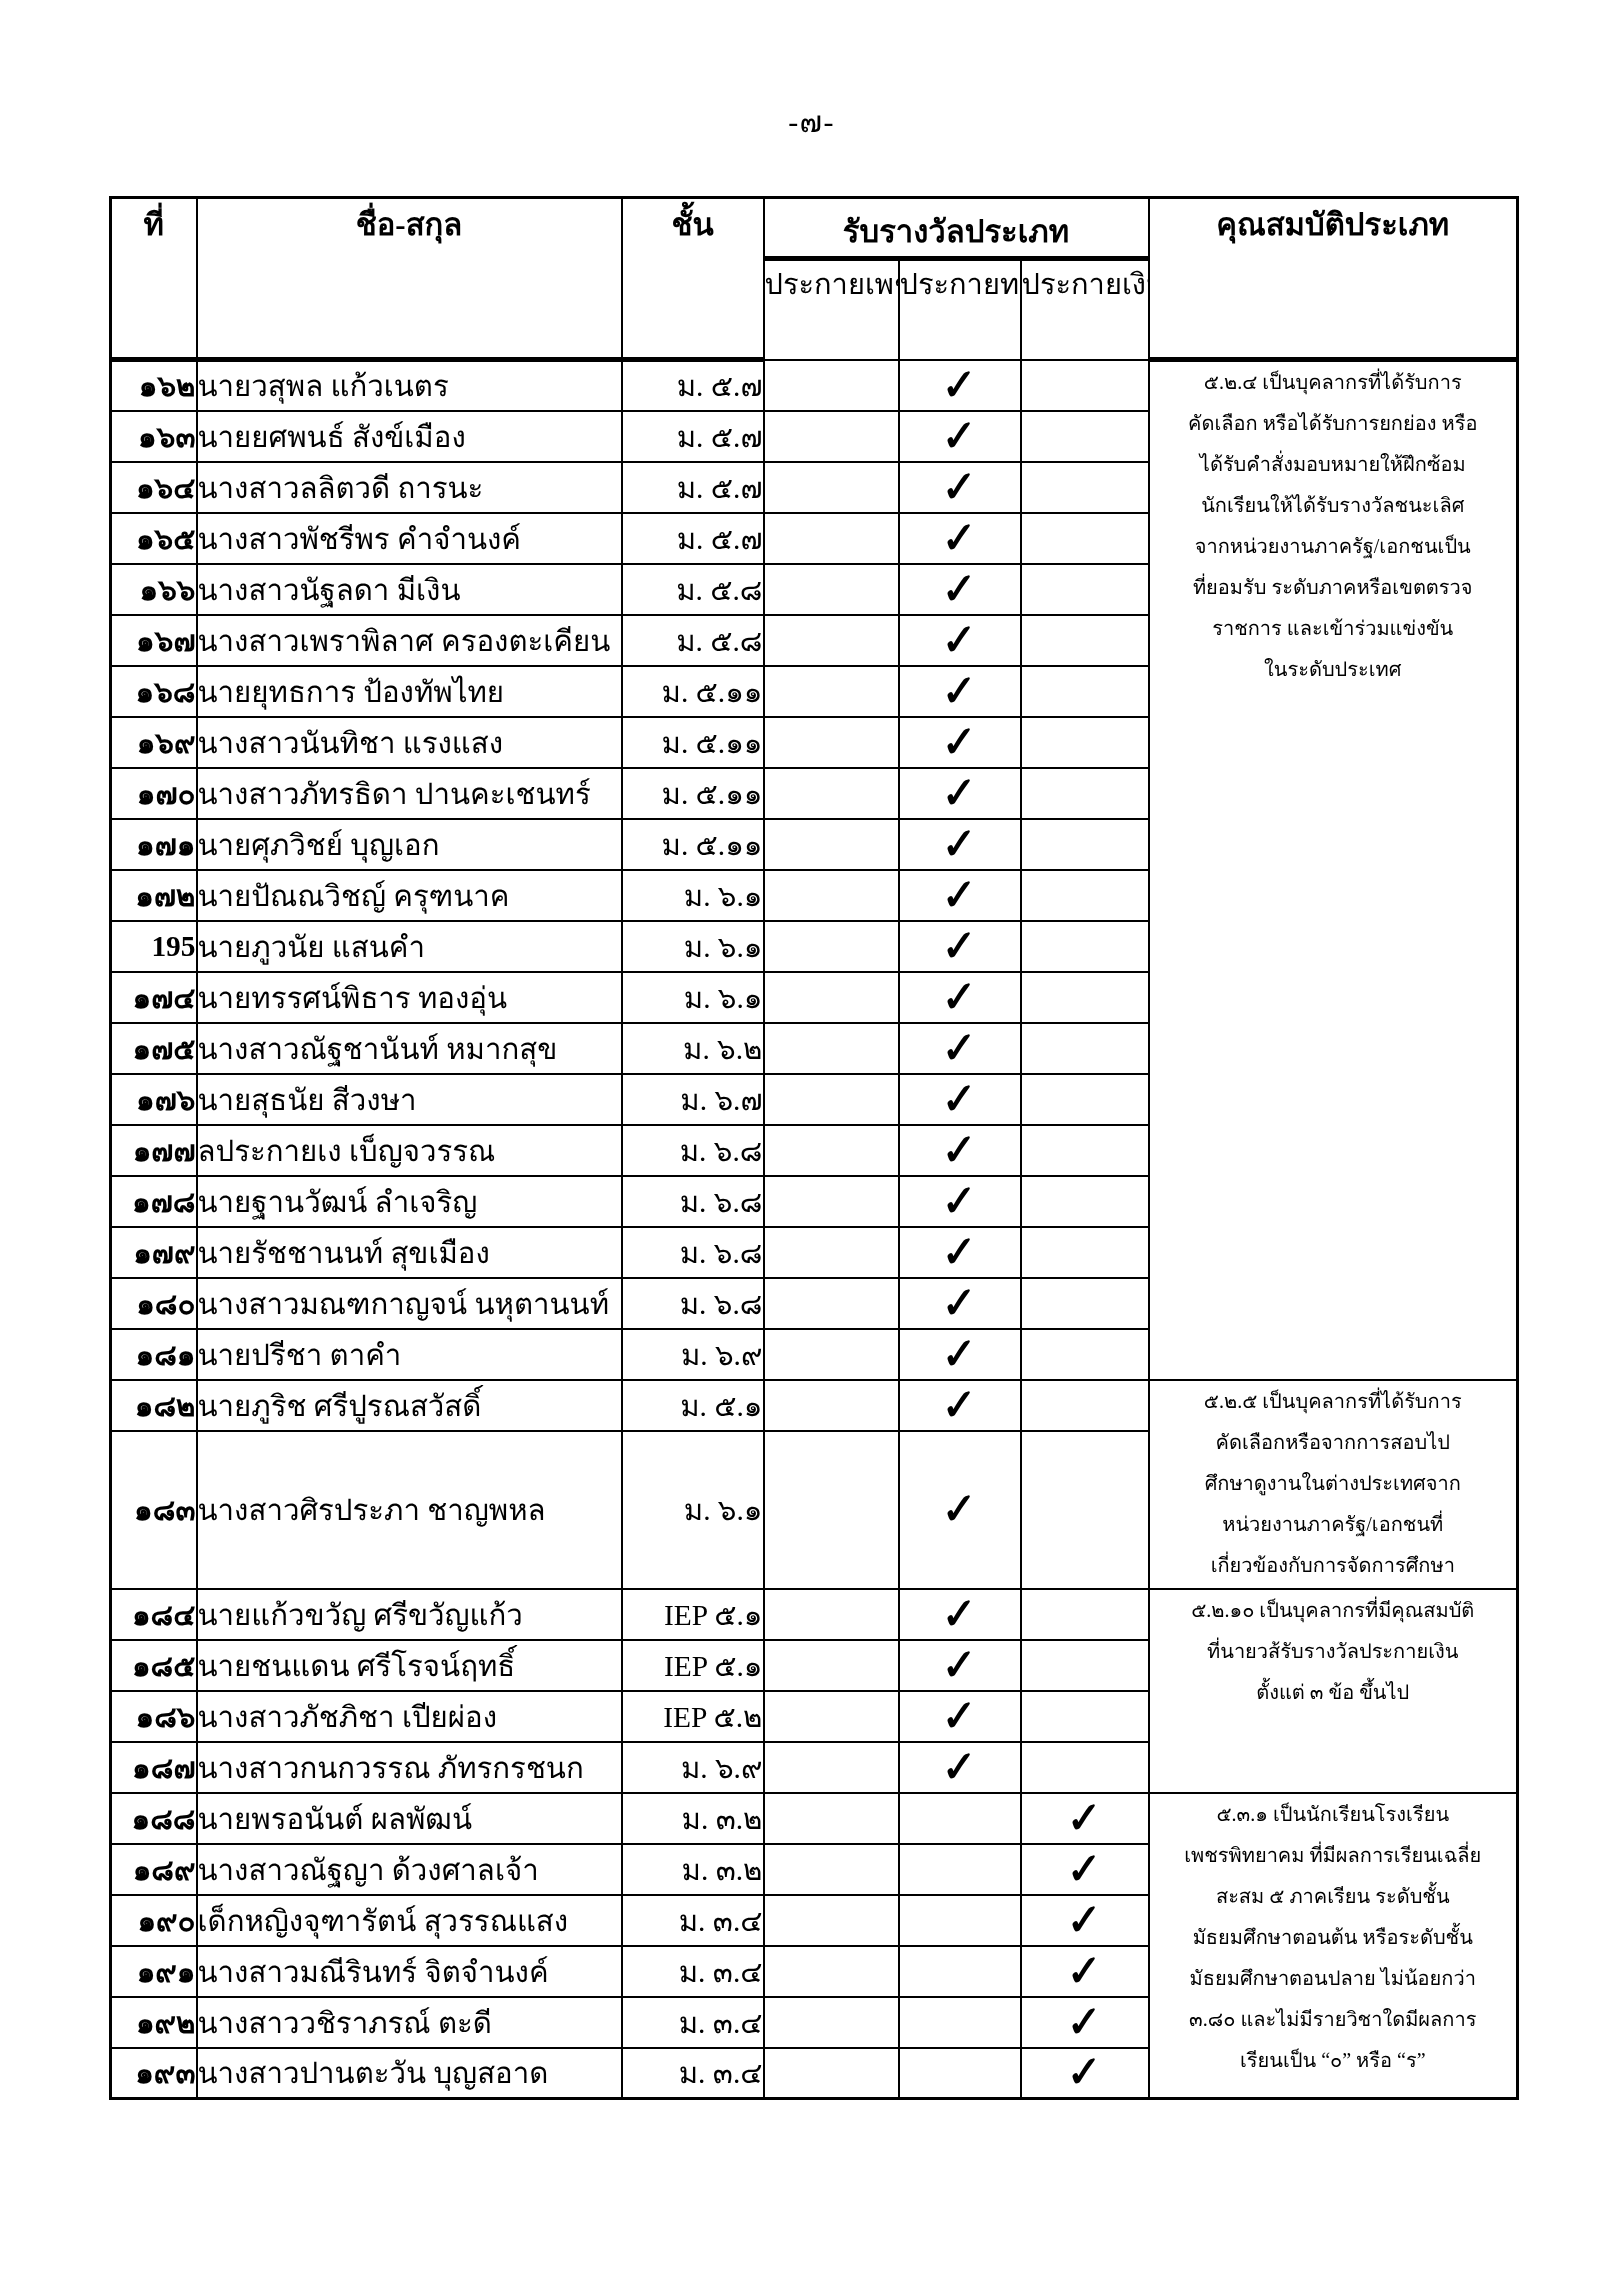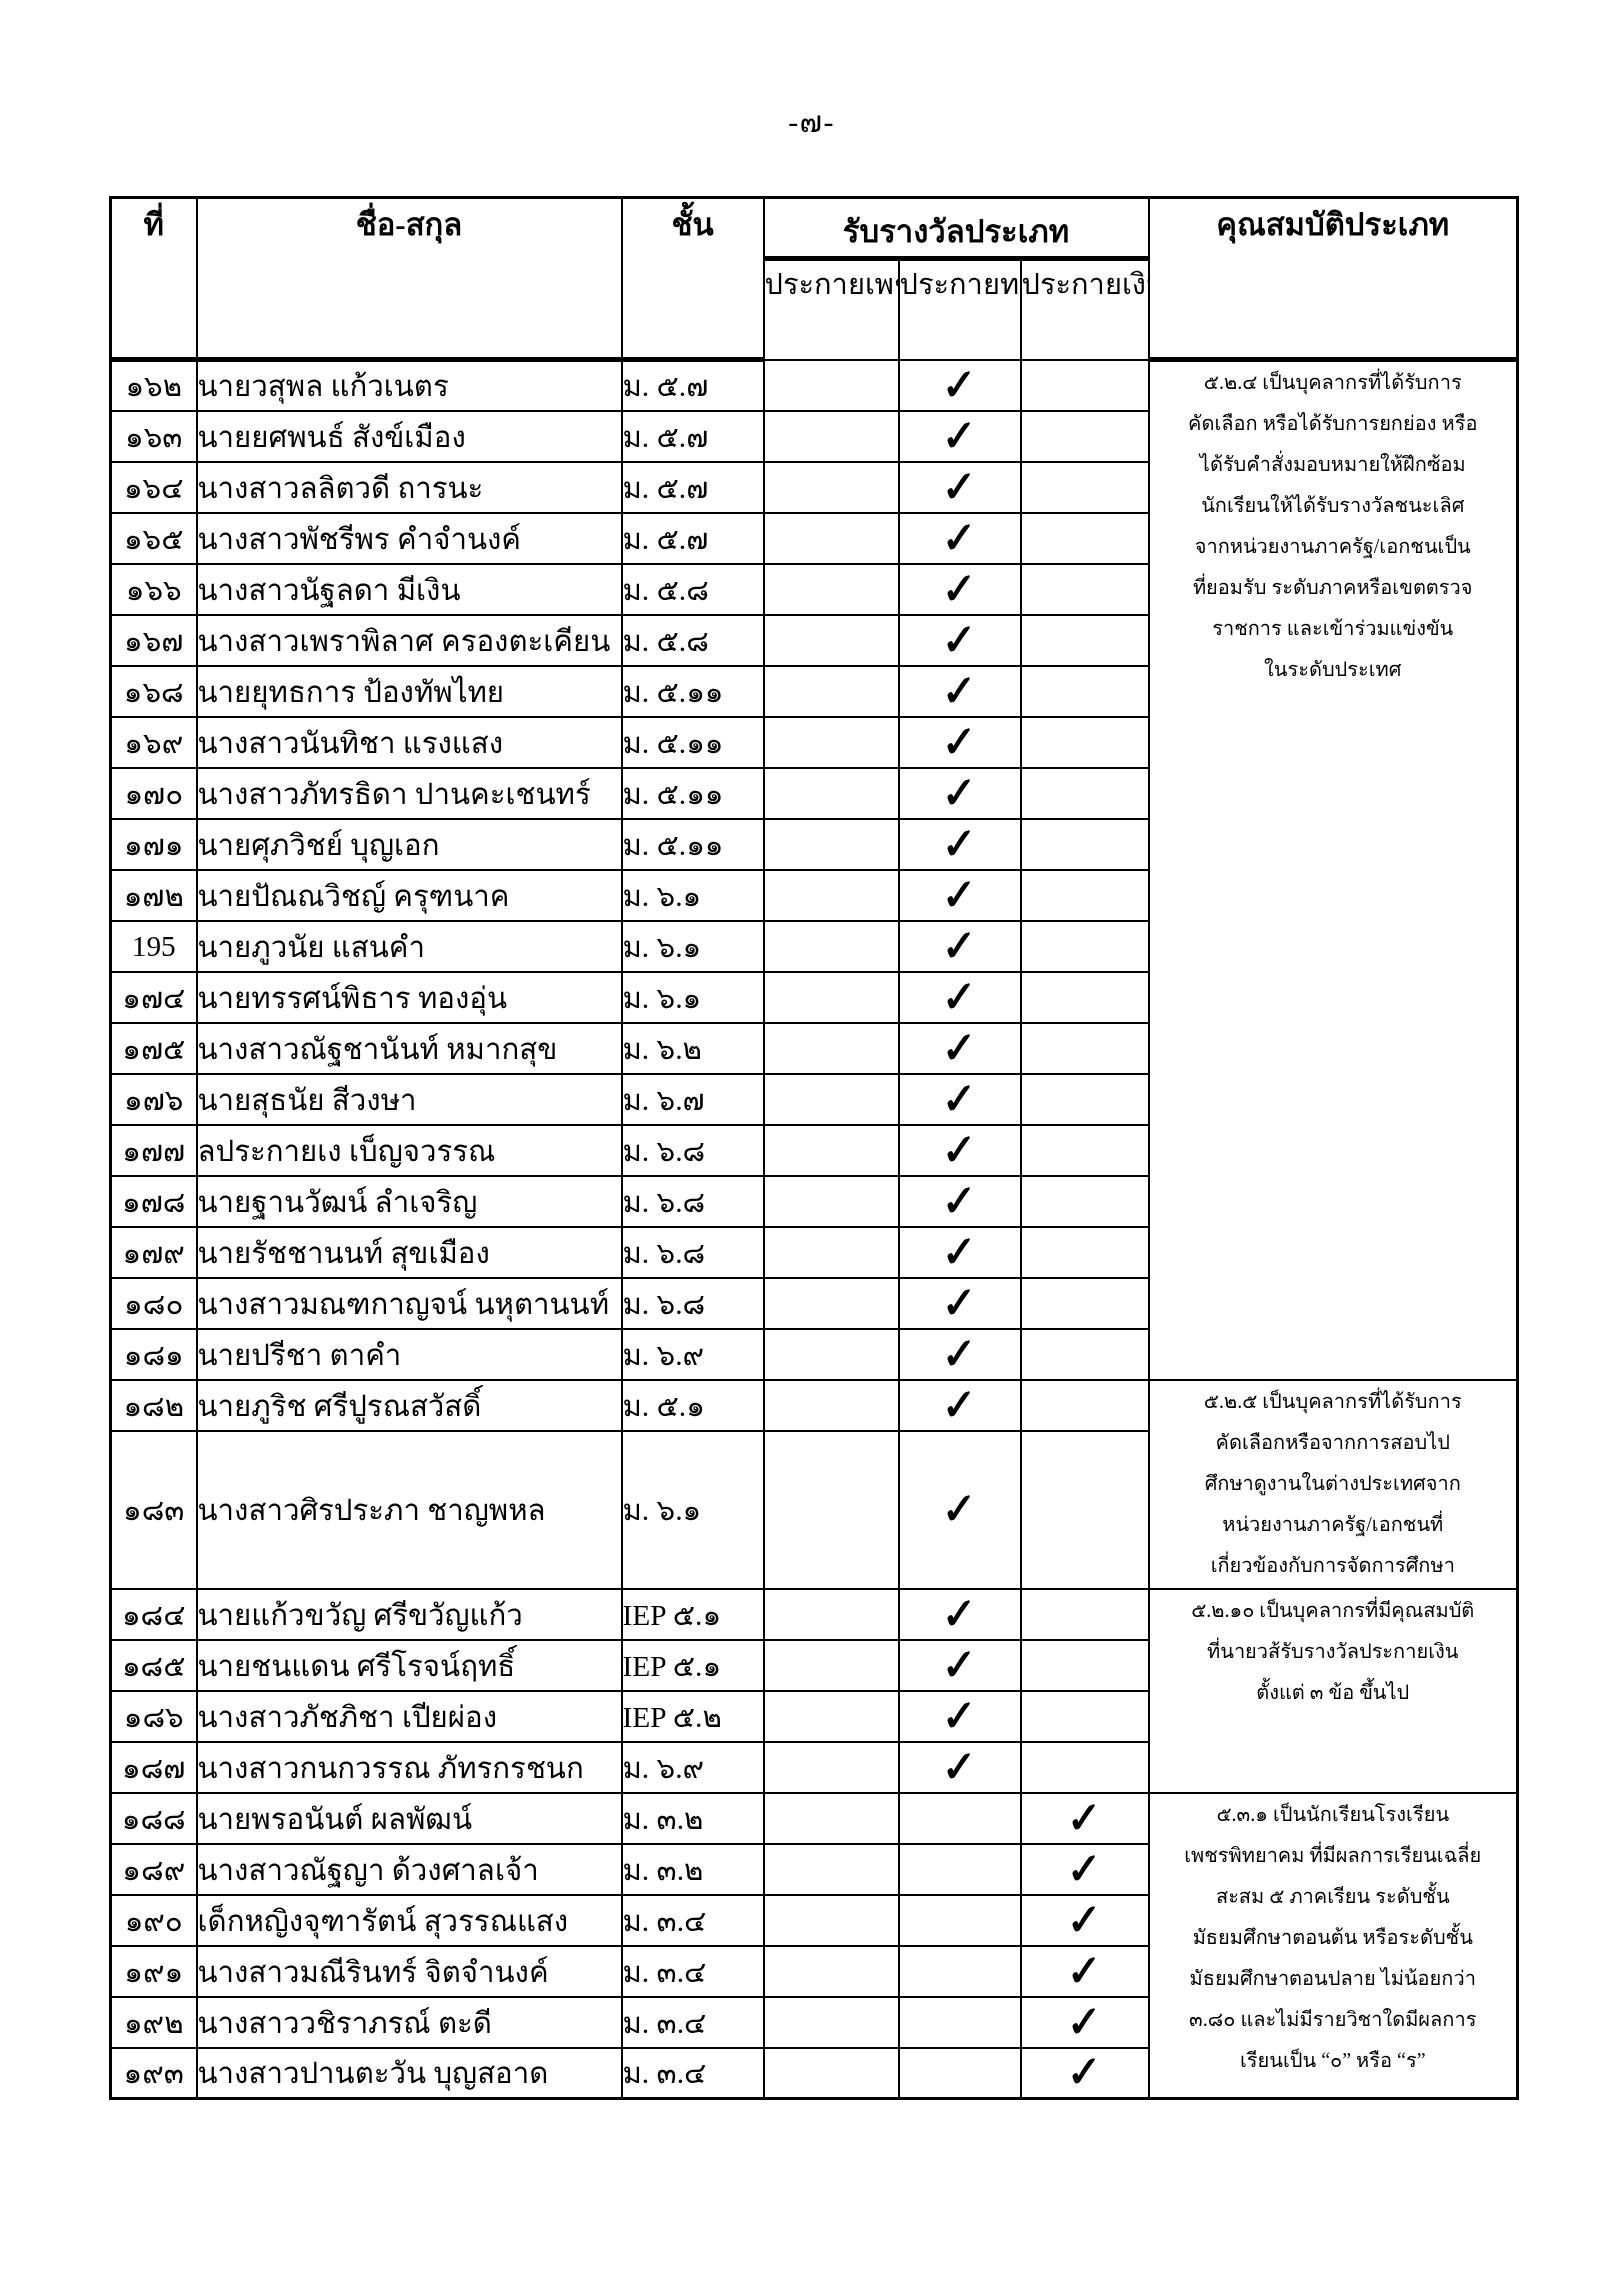--- a/index.html
+++ b/index.html
@@ -57,23 +57,23 @@
     display:flex;
     flex-direction:row;
     justify-content:space-around;
     height:98px;
   }
   tbody tr{height:51px;}
   tbody td{
     font-size:29.4px;
     vertical-align:middle;
   }
-  td.c-no{text-align:center;}
+  td.c-no{text-align:right;font-weight:bold;}
   td.c-name{text-align:left;padding-left:22px;}
-  td.c-class{text-align:left;}
+  td.c-class{text-align:right;}
   td.c-check{text-align:center;}
   td.c-check .check{
     display:inline-block;
     font-size:41px;
     font-weight:bold;
     transform:rotate(-6deg) skewX(-6deg);
     line-height:1;
   }
   td.c-qual{
     vertical-align:top;

